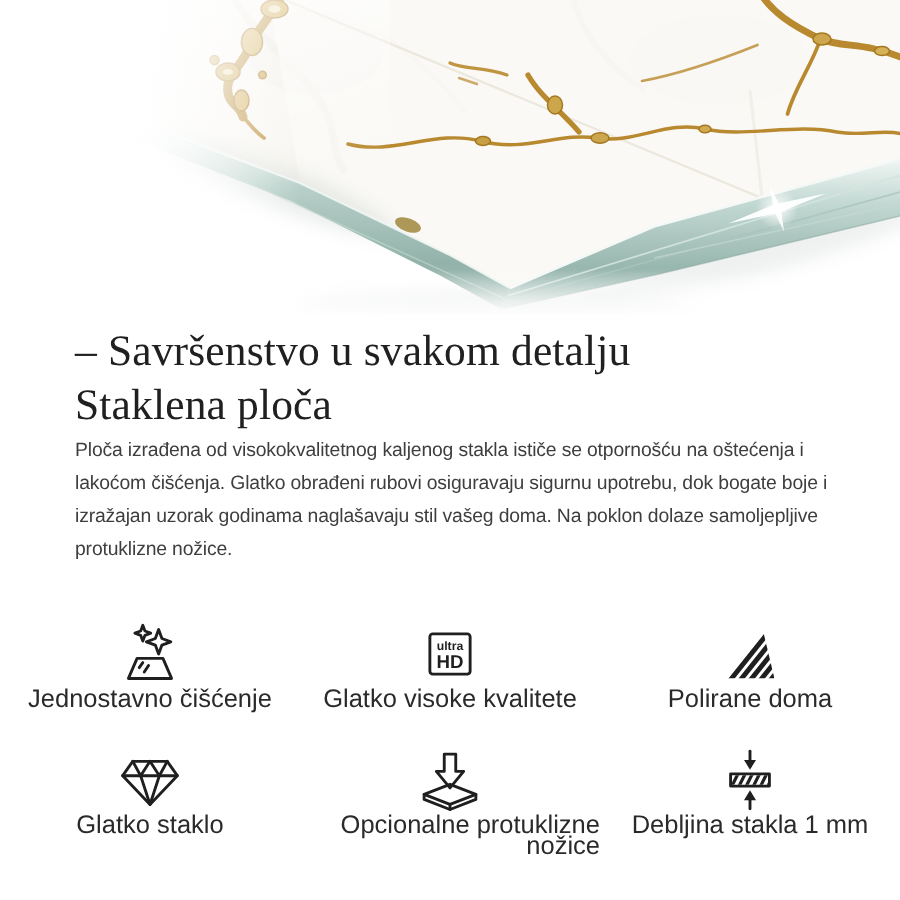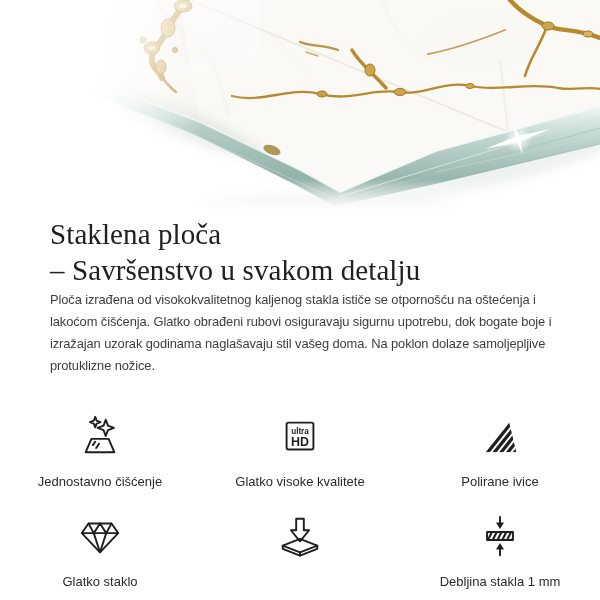--- a/index.html
+++ b/index.html
@@ -21,21 +21,21 @@
   }
   .features{
     margin-top:36px;
     display:grid;grid-template-columns:repeat(3,1fr);row-gap:24px;
   }
   .feature{
     display:flex;flex-direction:column;align-items:center;text-align:right;
   }
   .feature svg{width:46px;height:46px;display:block;}
   .feature .label{
-    margin-top:16px;font-size:13px;line-height:14px;color:#2a2a2a;
+    margin-top:0;font-size:17px;line-height:14px;color:#2a2a2a;
   }
   .ic{stroke:#1f1f1f;fill:none;stroke-width:2;stroke-linecap:round;stroke-linejoin:round;}
   .ic-fill{fill:#1f1f1f;stroke:none;}
   .ic-txt{fill:#1f1f1f;font-family:"Liberation Sans",sans-serif;}
 </style>
 </head>
 <body>
 
 <svg class="hero" viewBox="0 0 600 210" aria-hidden="true">
   <defs>
@@ -136,22 +136,22 @@
     <polygon points="0,-16 2.6,0 0,16 -2.6,0" fill="#ffffff" opacity=".9"></polygon>
     <circle r="2.8" fill="#ffffff"></circle>
   </g>
 
   <rect x="0" y="0" width="260" height="130" fill="url(#fadeTL)"></rect>
   <rect x="0" y="0" width="200" height="210" fill="url(#fadeL)"></rect>
   <rect x="0" y="180" width="600" height="30" fill="url(#fadeB)"></rect>
 </svg>
 
 <div class="heading">
+  <div>– Savršenstvo u svakom detalju</div>
   <div>Staklena ploča</div>
-  <div>– Savršenstvo u svakom detalju</div>
 </div>
 
 <p class="description">Ploča izrađena od visokokvalitetnog kaljenog stakla ističe se otpornošću na oštećenja i lakoćom čišćenja. Glatko obrađeni rubovi osiguravaju sigurnu upotrebu, dok bogate boje i izražajan uzorak godinama naglašavaju stil vašeg doma. Na poklon dolaze samoljepljive protuklizne nožice.</p>
 
 <div class="features">
 
   <div class="feature">
     <svg viewBox="0 0 48 48">
       <path class="ic" d="M15,27 L33,27 L39,41 L9,41 Z"></path>
       <path class="ic" stroke-width="1.5" d="M16.5,33.5 L19,30"></path>
@@ -180,40 +180,41 @@
         </defs>
       <g clip-path="url(#triClip)" stroke="#1f1f1f" stroke-width="3.4">
         <path d="M8,45 L36,10"></path>
         <path d="M15,45 L43,10"></path>
         <path d="M22,45 L50,10"></path>
         <path d="M29,45 L57,10"></path>
         <path d="M36,45 L64,10"></path>
         <path d="M43,45 L71,10"></path>
       </g>
     </svg>
-    <div class="label">Polirane ivice</div>
+    <div class="label">Polirane doma</div>
   </div>
 
   <div class="feature">
     <svg viewBox="0 0 48 48">
       <path class="ic" d="M12,11 L36,11 L43,21 L24,41 L5,21 Z"></path>
       <path class="ic" d="M5,21 L43,21"></path>
       <path class="ic" d="M12,11 L17.5,21 L24,11 L30.5,21 L36,11"></path>
       <path class="ic" d="M17.5,21 L24,41 M30.5,21 L24,41"></path>
     </svg>
     <div class="label">Glatko staklo</div>
   </div>
 
   <div class="feature">
     <svg viewBox="0 0 48 48">
       <path class="ic" d="M6,34 L24,27 L42,34 L24,41 Z"></path>
       <path class="ic" d="M6,34 L6,37.5 L24,44.5 L42,37.5 L42,34"></path>
       <path class="ic" d="M24,41 L24,44.5"></path>
       <path class="ic" fill="#ffffff" d="M20,6 L28,6 L28,18 L33.5,18 L24,29.5 L14.5,18 L20,18 Z"></path>
     </svg>
+    <div class="label">Opcionalne protuklizne nožice</div>
   </div>
 
   <div class="feature">
     <svg viewBox="0 0 48 48">
       <defs>
           <clipPath id="barClip">
             <rect x="11.5" y="20.7" width="25" height="6.6"></rect>
           </clipPath>
         </defs>
       <rect class="ic" x="10.5" y="19.75" width="27" height="8.5"></rect>

